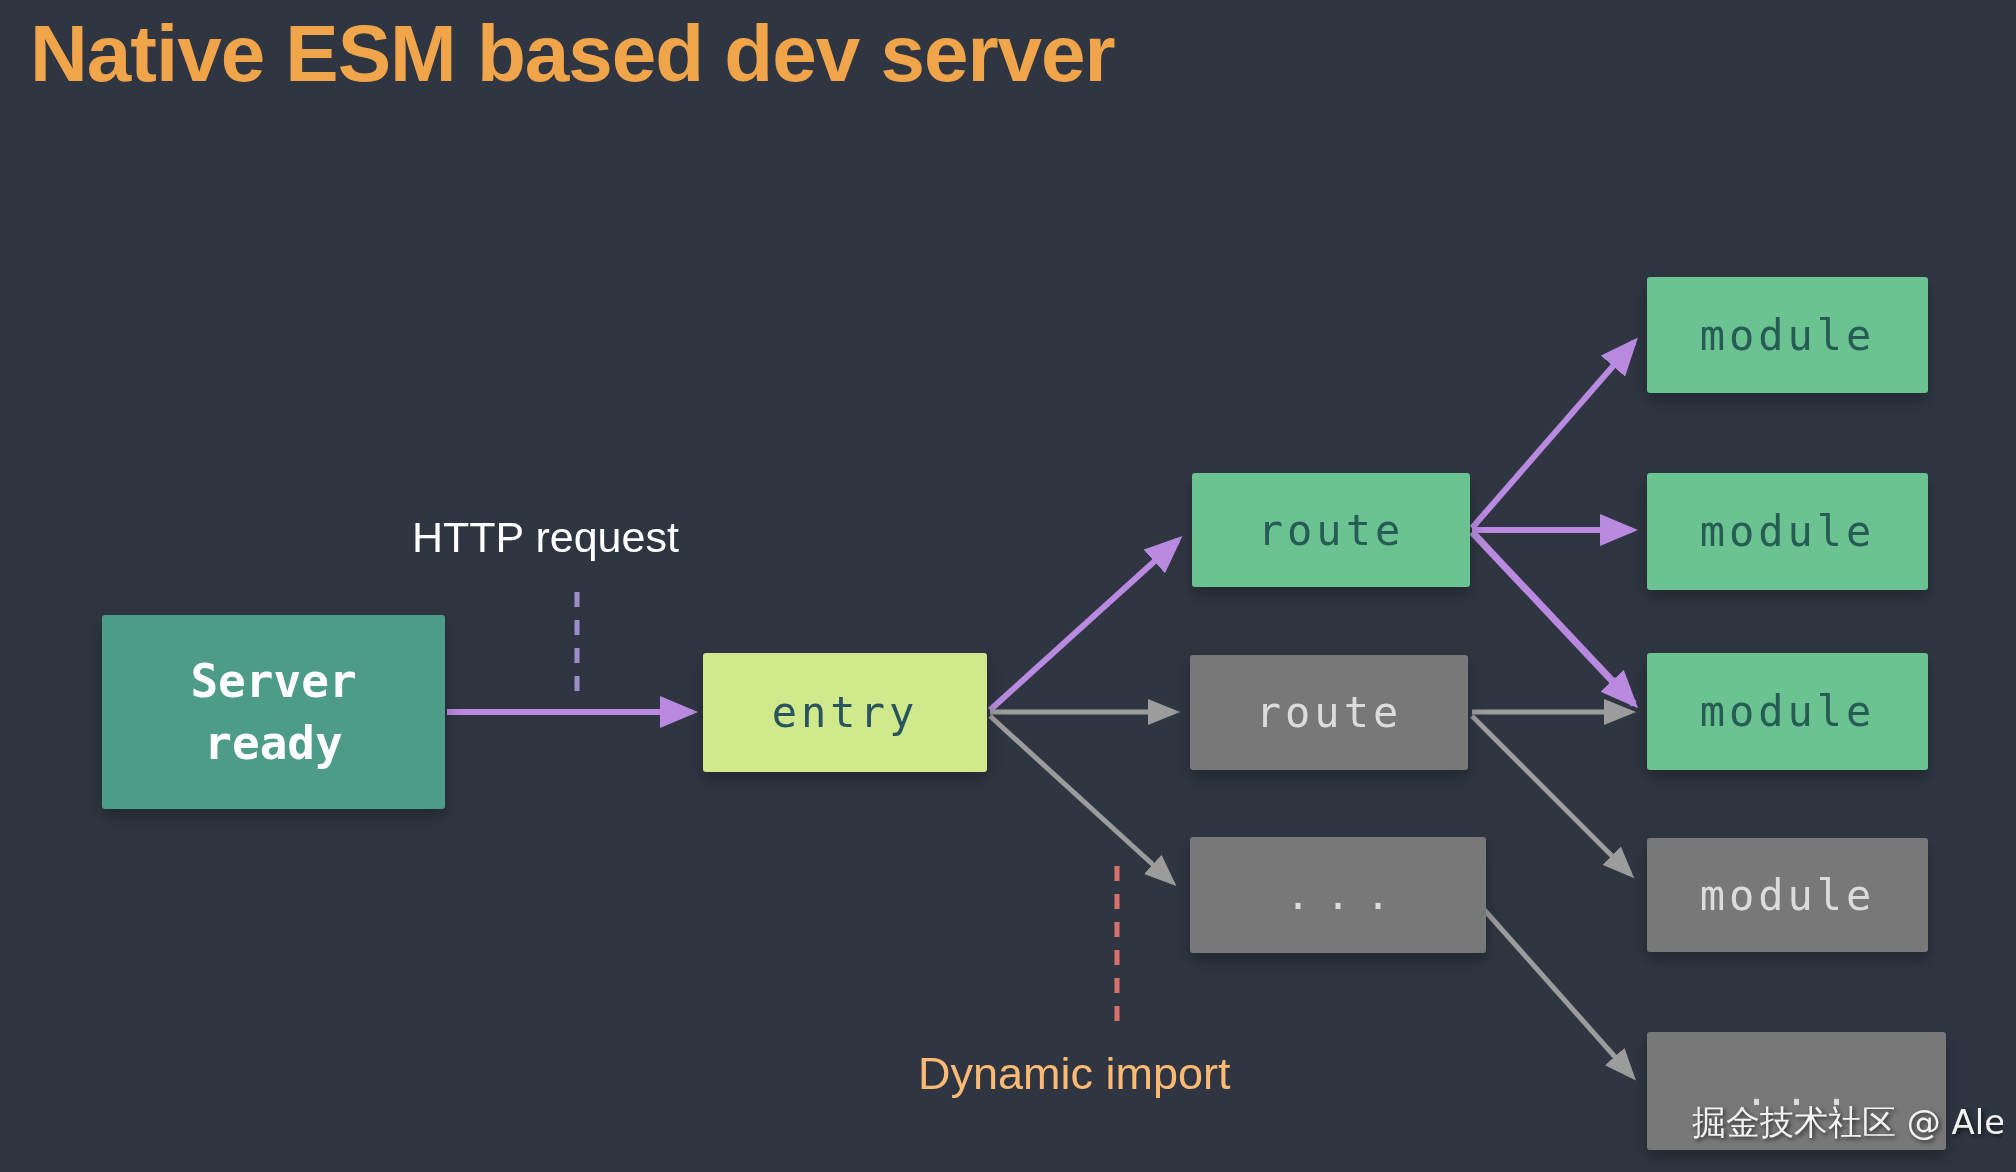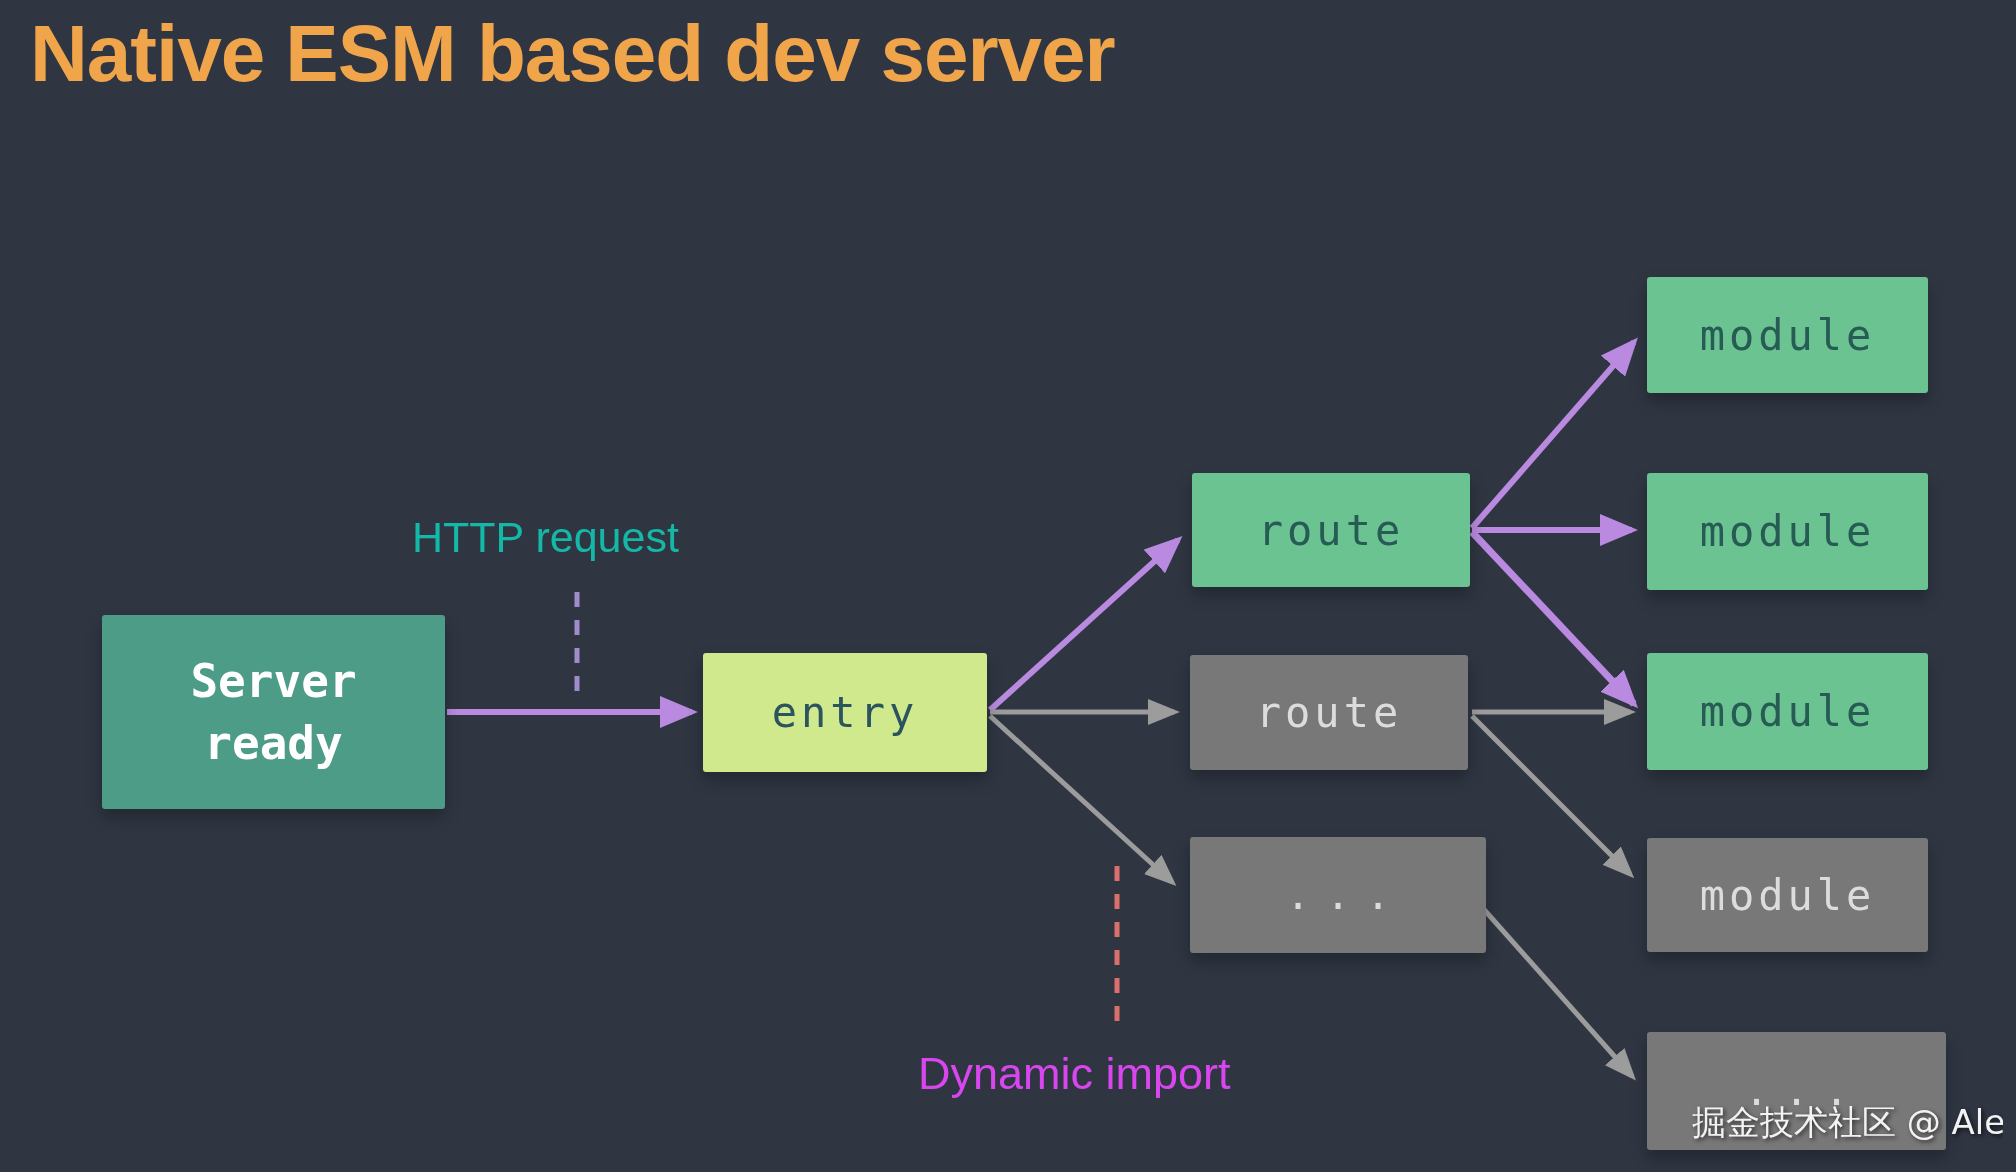--- a/index.html
+++ b/index.html
@@ -22,25 +22,25 @@
   }
   .node.teal  { background:#4c9c87; color:#ffffff; font-weight:bold; font-size:46px;
                 line-height:1.35; white-space:pre-line; text-align:center; }
   .node.lime  { background:#cfe98c; color:#2c545e; letter-spacing:4px; }
   .node.green { background:#6cc392; color:#275c55; letter-spacing:4px; }
   .node.gray  { background:#787878; color:#dcdcdc; letter-spacing:4px; }
   .node.dots  { font-size:40px; letter-spacing:16px; padding-left:16px; }
 
   .lbl-http {
     position:absolute; left:412px; top:513px;
-    font-size:43px; color:#14b8a6;
+    font-size:43px; color:#ffffff;
   }
   .lbl-dyn {
     position:absolute; left:918px; top:1046px;
-    font-size:45px; color:#d946ef; line-height:56px;
+    font-size:45px; color:#fdba74; line-height:56px;
   }
   .watermark {
     position:absolute; left:1692px; top:1100px;
     font-size:34px; color:#f2f2f2; text-shadow:2px 2px 4px rgba(0,0,0,.65);
     font-family:"DejaVu Sans", sans-serif; white-space:nowrap;
   }
 </style>
 </head>
 <body>
 

